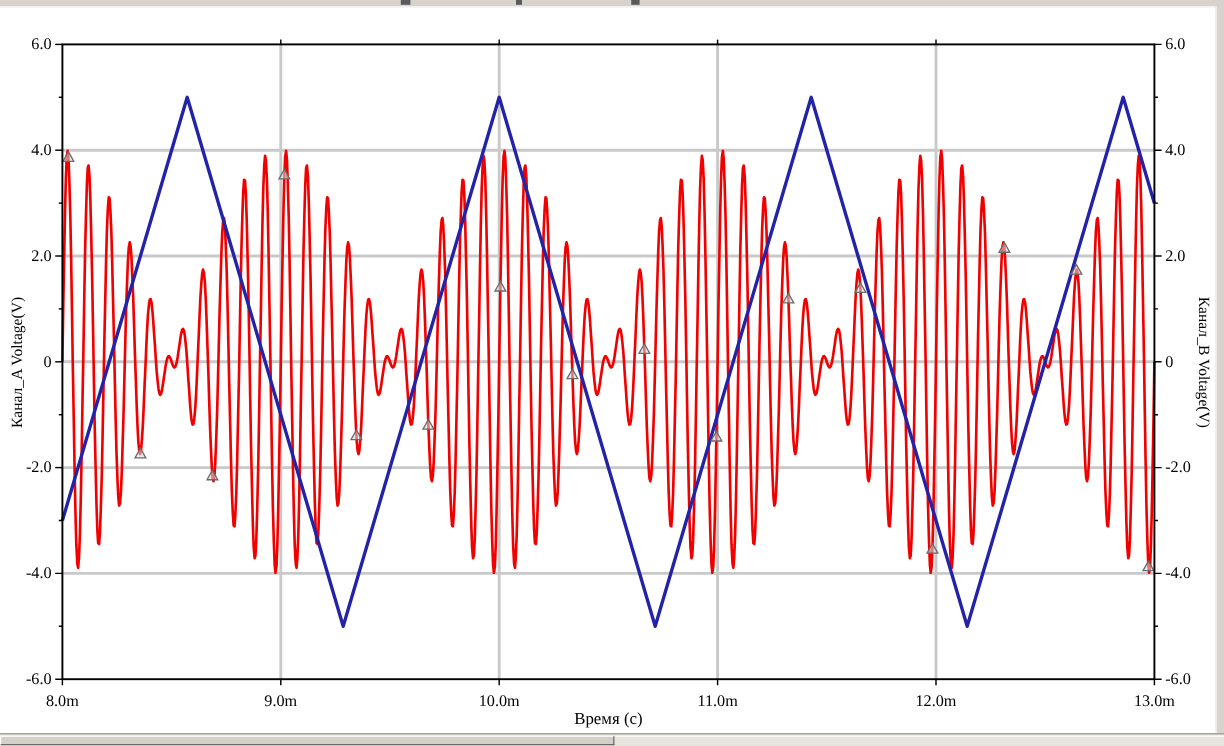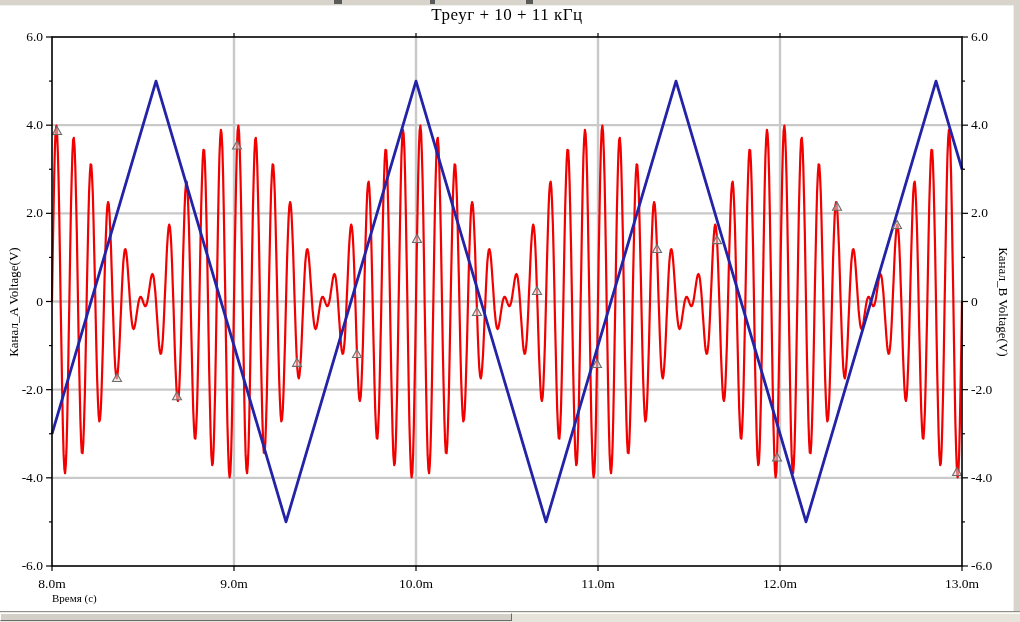--- a/index.html
+++ b/index.html
@@ -4,21 +4,21 @@
 <style>
   html,body{margin:0;padding:0;background:#ffffff;}
   .screen{
     position:relative;width:1020px;height:622px;background:#ffffff;
     font-family:"Liberation Serif","DejaVu Serif",serif;color:#000;overflow:hidden;
   }
   .top-strip{position:absolute;left:0;top:0;width:1020px;height:5px;background:#d8d4cc;border-bottom:1px solid #efefef;}
   .top-speck{position:absolute;top:0;height:4px;background:#5a5a5a;}
   .right-strip{position:absolute;left:1013px;top:5px;width:7px;height:606px;background:#d8d4cc;border-left:1px solid #efefef;}
   .chart-title{position:absolute;left:52px;top:5px;width:910px;text-align:center;font-size:17px;letter-spacing:.5px;}
-  .x-label{position:absolute;left:52px;top:592px;width:910px;font-size:11px;}
+  .x-label{position:absolute;left:52px;top:592px;width:910px;text-align:center;font-size:14px;}
   .y-label-left{position:absolute;left:14px;top:302px;transform:translate(-50%,-50%) rotate(-90deg);font-size:13px;white-space:nowrap;}
   .y-label-right{position:absolute;left:1003px;top:302px;transform:translate(-50%,-50%) rotate(90deg);font-size:13px;white-space:nowrap;}
   svg{position:absolute;left:0;top:0;}
   .hscroll{position:absolute;left:0;top:611px;width:1020px;height:11px;box-sizing:border-box;
     background:#eceade;border-top:1px solid #8f8f8f;border-bottom:1px solid #5a5a5a;}
   .hscroll-track{position:absolute;left:0;top:1px;width:100%;height:8px;background:#e7e4db;border-top:1px solid #fbfbf8;}
   .hscroll-thumb{position:absolute;left:0;top:1px;width:512px;height:8px;box-sizing:border-box;background:#d4d0c8;
     border-top:1px solid #ffffff;border-left:1px solid #ffffff;border-right:1px solid #6b6b6b;border-bottom:1px solid #6b6b6b;}
 </style>
 </head>
@@ -120,21 +120,20 @@
         <text x="971" y="305.5" text-anchor="start">0</text>
         <text x="43" y="217.33333333333331" text-anchor="end">2.0</text>
         <text x="971" y="217.33333333333331" text-anchor="start">2.0</text>
         <text x="43" y="129.16666666666666" text-anchor="end">4.0</text>
         <text x="971" y="129.16666666666666" text-anchor="start">4.0</text>
         <text x="43" y="41" text-anchor="end">6.0</text>
         <text x="971" y="41" text-anchor="start">6.0</text>
       </g>
     </svg>
 
-  <div class="chart-title">Треуг + 10 + 11 кГц</div>
   <div class="y-label-left">Канал_A Voltage(V)</div>
   <div class="y-label-right">Канал_B Voltage(V)</div>
   <div class="x-label">Время (с)</div>
 
   <div class="right-strip"></div>
 
   <div class="hscroll">
     <div class="hscroll-track"></div>
     <div class="hscroll-thumb"></div>
   </div>

